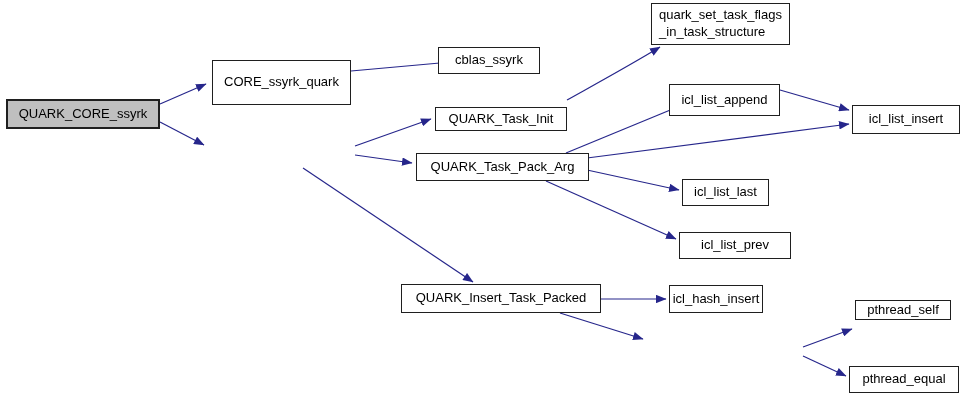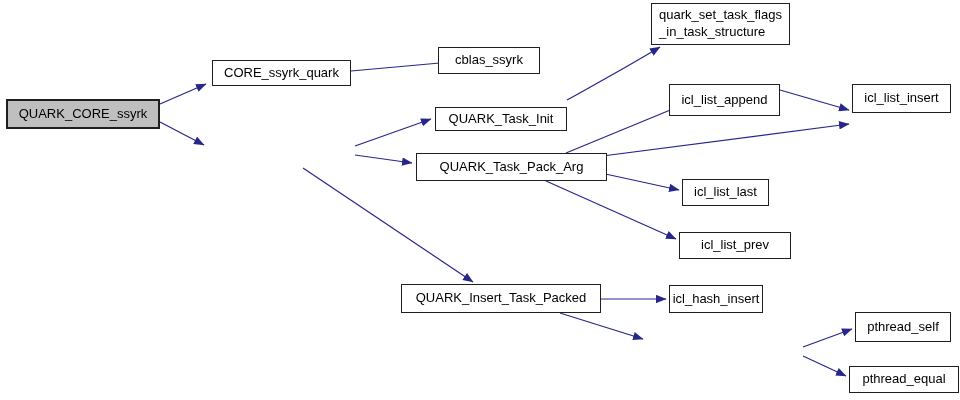--- a/index.html
+++ b/index.html
@@ -77,42 +77,42 @@
     <path class="edge" d="M546,181 L676,239" marker-end="url(#arrow)"></path>
     <path class="edge" d="M780,90 L849,110" marker-end="url(#arrow)"></path>
     <path class="edge" d="M601,299 L666,299" marker-end="url(#arrow)"></path>
     <path class="edge" d="M560,313 L643,339" marker-end="url(#arrow)"></path>
     <path class="edge" d="M803,347 L852,329" marker-end="url(#arrow)"></path>
     <path class="edge" d="M803,356 L846,376" marker-end="url(#arrow)"></path>
   </svg>
 
   <div class="node highlight" style="left:6px; top:99px; width:154px; height:30px">QUARK_CORE_ssyrk</div>
 
-  <div class="node" style="left:212px; top:60px; width:139px; height:26px">CORE_ssyrk_quark</div>
+  <div class="node" style="left:212px; top:60px; width:139px; height:45px">CORE_ssyrk_quark</div>
 
   <div class="node" style="left:438px; top:47px; width:102px; height:27px">cblas_ssyrk</div>
 
 
   <div class="node" style="left:435px; top:107px; width:132px; height:24px">QUARK_Task_Init</div>
 
-  <div class="node" style="left:416px; top:153px; width:191px; height:28px">QUARK_Task_Pack_Arg</div>
+  <div class="node" style="left:416px; top:153px; width:173px; height:28px">QUARK_Task_Pack_Arg</div>
 
   <div class="node" style="left:651px; top:3px; width:139px; height:42px">quark_set_task_flags
 _in_task_structure</div>
 
   <div class="node" style="left:669px; top:84px; width:111px; height:32px">icl_list_append</div>
 
-  <div class="node" style="left:852px; top:84px; width:99px; height:29px">icl_list_insert</div>
+  <div class="node" style="left:852px; top:105px; width:108px; height:29px">icl_list_insert</div>
 
   <div class="node" style="left:682px; top:179px; width:87px; height:27px">icl_list_last</div>
 
   <div class="node" style="left:679px; top:232px; width:112px; height:27px">icl_list_prev</div>
 
   <div class="node" style="left:401px; top:284px; width:200px; height:29px">QUARK_Insert_Task_Packed</div>
 
   <div class="node" style="left:669px; top:285px; width:94px; height:28px">icl_hash_insert</div>
 
 
-  <div class="node" style="left:855px; top:312px; width:96px; height:30px">pthread_self</div>
+  <div class="node" style="left:855px; top:300px; width:96px; height:20px">pthread_self</div>
 
   <div class="node" style="left:849px; top:366px; width:110px; height:27px">pthread_equal</div>
 
 </div>
 
 </body></html>

